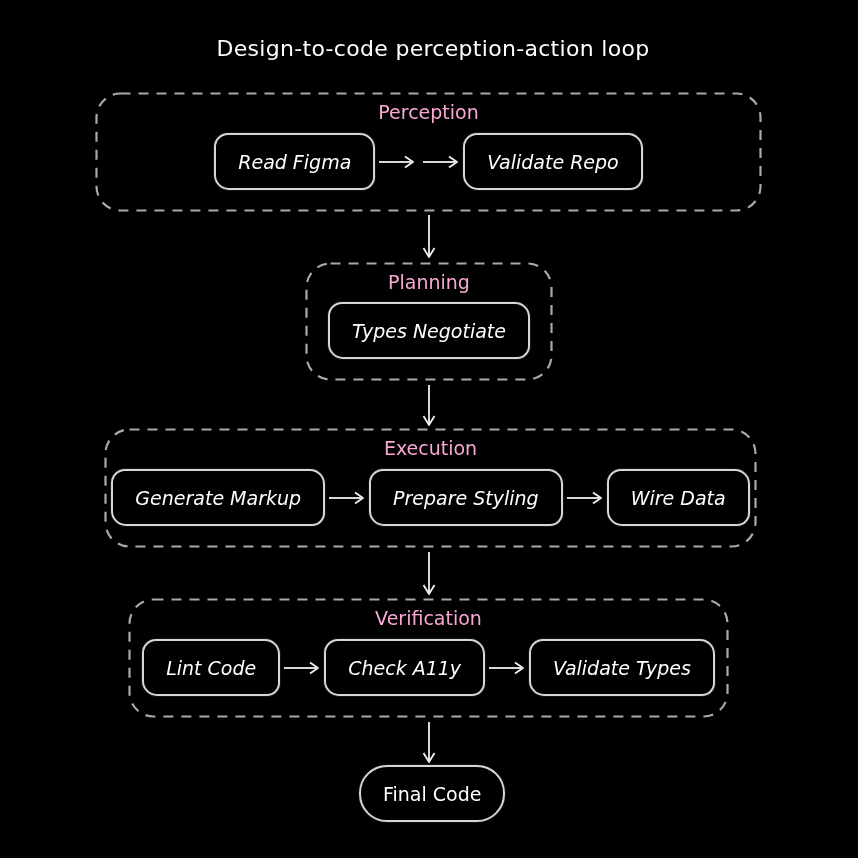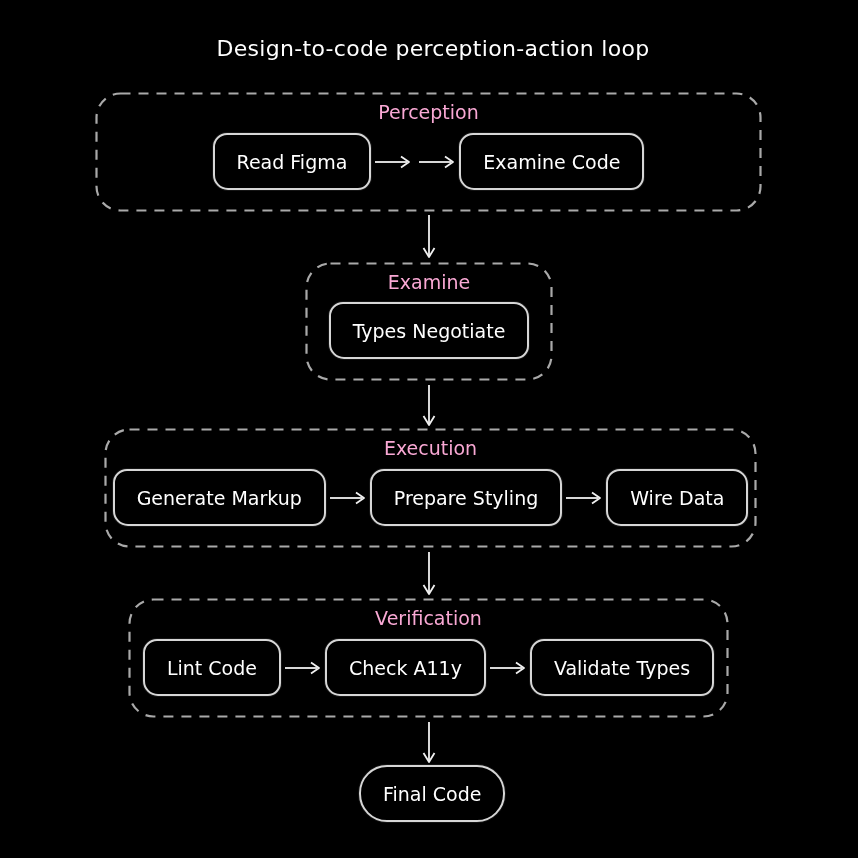--- a/index.html
+++ b/index.html
@@ -44,20 +44,21 @@
     color: #f9a8d4;
   }
   .row {
     position: absolute;
     top: 41px;
     left: 0;
     right: 0;
     display: flex;
     justify-content: center;
     align-items: center;
+    font-style: italic;
   }
   .node {
     height: 53px;
     border: 2px solid #d6d6d6;
     border-radius: 14px 15px 13px 15px;
     padding: 0 22px;
     display: flex;
     align-items: center;
     justify-content: center;
     font-size: 19px;
@@ -96,34 +97,34 @@
     <div class="row">
       <div class="node">Read Figma</div>
       <svg class="harrow" width="36" height="14" viewBox="0 0 36 14">
         <path d="M0 7 H32" stroke="#f0f0f0" stroke-width="1.8" fill="none"></path>
         <path d="M26 1.5 L34 7 L26 12.5" stroke="#f0f0f0" stroke-width="1.8" fill="none" stroke-linejoin="round"></path>
       </svg>
       <svg class="harrow" width="36" height="14" viewBox="0 0 36 14">
         <path d="M0 7 H32" stroke="#f0f0f0" stroke-width="1.8" fill="none"></path>
         <path d="M26 1.5 L34 7 L26 12.5" stroke="#f0f0f0" stroke-width="1.8" fill="none" stroke-linejoin="round"></path>
       </svg>
-      <div class="node">Examine Code</div>
+      <div class="node">Validate Repo</div>
     </div>
   </section>
 
   <svg class="varrow" style="top:215px;" width="14" height="44" viewBox="0 0 14 44">
     <path d="M7 0 V40" stroke="#f0f0f0" stroke-width="1.8" fill="none"></path>
     <path d="M1.5 33 L7 42 L12.5 33" stroke="#f0f0f0" stroke-width="1.8" fill="none" stroke-linejoin="round"></path>
   </svg>
 
   <section class="group" style="left:305px; top:262px; width:248px; height:119px;">
     <svg class="gborder" width="248" height="119" viewBox="0 0 248 119">
       <rect x="1.5" y="1.5" width="245" height="116" rx="24" fill="none" stroke="#a9a9a9" stroke-width="2.2" stroke-dasharray="10 8"></rect>
     </svg>
-    <div class="glabel">Examine</div>
+    <div class="glabel">Planning</div>
     <div class="row" style="top:40px;">
       <div class="node">Types Negotiate</div>
     </div>
   </section>
 
   <svg class="varrow" style="top:385px;" width="14" height="42" viewBox="0 0 14 42">
     <path d="M7 0 V38" stroke="#f0f0f0" stroke-width="1.8" fill="none"></path>
     <path d="M1.5 31 L7 40 L12.5 31" stroke="#f0f0f0" stroke-width="1.8" fill="none" stroke-linejoin="round"></path>
   </svg>
 

